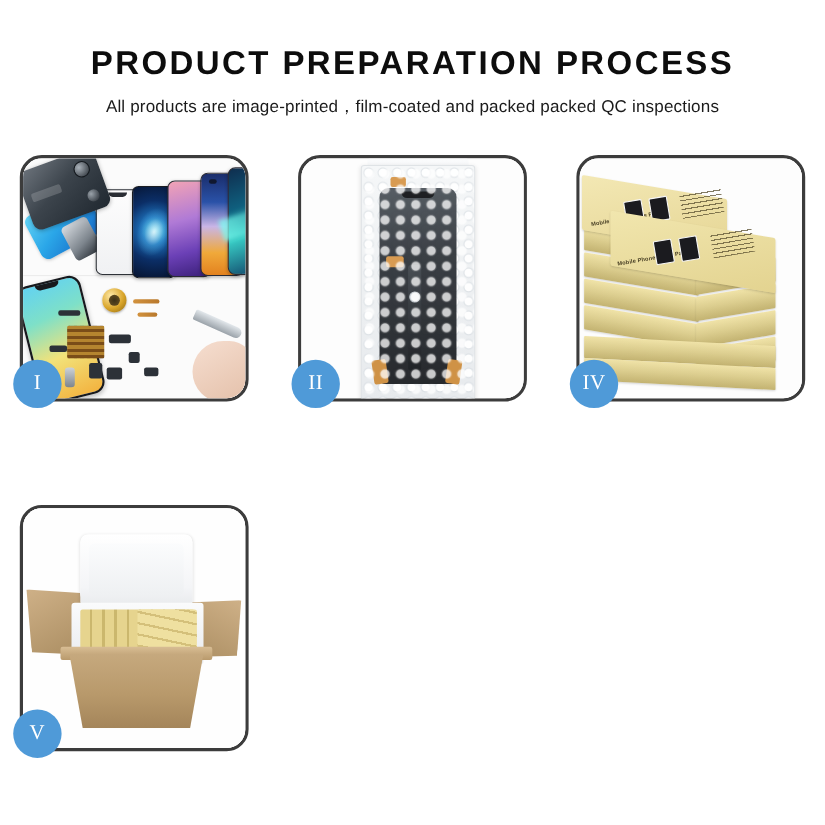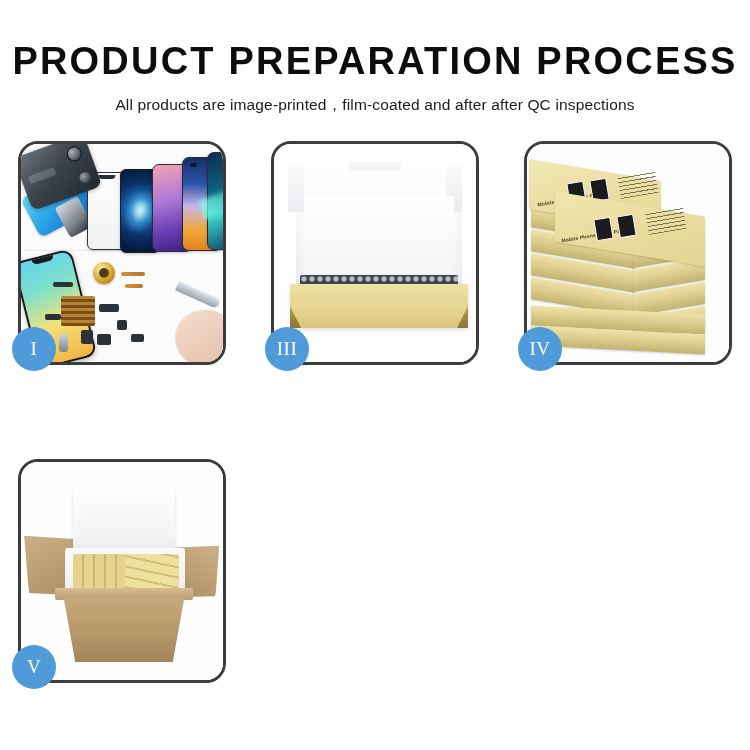--- a/index.html
+++ b/index.html
@@ -8,21 +8,21 @@
     background: #ffffff;
     font-family: "Liberation Sans", sans-serif;
     overflow: hidden;
   }
   .page { position: relative; width: 750px; height: 750px; background: #fff; }
 
   
   .header { position: absolute; left: 0; top: 0; width: 750px; text-align: center; }
   .title {
     margin-top: 42px;
-    font-size: 38px;
+    font-size: 30px;
     font-weight: 700;
     letter-spacing: 2.2px;
     color: #0d0d0d;
     line-height: 1.05;
     font-family: "Liberation Sans", sans-serif;
     white-space: nowrap;
   }
   .subtitle {
     margin-top: 13px;
     font-size: 15.5px;
@@ -314,21 +314,21 @@
   .b6tapeA { position:absolute; left: 41px; top: 94px; width: 14px; height: 18px; background:#b39668; border-radius:1px; transform: skewY(26deg); }
   .b6tapeB { position:absolute; left: 41px; top: 140px; width: 14px; height: 18px; background:#b39668; border-radius:1px; transform: skewY(26deg); }
 </style>
 </head>
 <body>
 
 <div class="page">
 
   <div class="header">
     <div class="title">PRODUCT PREPARATION PROCESS</div>
-    <div class="subtitle">All products are image-printed，film-coated and after after QC inspections</div>
+    <div class="subtitle">All products are image-printed，film-coated and packed packed QC inspections</div>
   </div>
 
   <div class="grid">
 
     <div class="card">
       <div class="card-inner">
         <div class="p1">
           <div class="shelf"></div>
           <div class="ph ph1"></div>
           <div class="ph1b"></div>
@@ -365,38 +365,40 @@
           <div class="sc" style="left:24px; top:170px; width:16px; height:6px;"></div>
           <div class="sc" style="left:96px; top:176px; width:10px; height:10px;"></div>
           <div class="sc" style="left:110px; top:190px; width:13px; height:8px;"></div>
           <div class="tweez"></div>
           <div class="hand"></div>
         </div>
       </div>
       <div class="badge">I</div>
     </div>
 
-
     <div class="card">
       <div class="card-inner">
-        <div class="p3">
-          <div class="lid3"></div>
-          <div class="lid3tab"></div>
-          <div class="lid3flapL"></div>
-          <div class="lid3flapR"></div>
-          <div class="foam3"></div>
-          <div class="wrap3"></div>
-          <div class="tray3">
-            <div class="edgeL"></div>
-            <div class="edgeR"></div>
+        <div class="p2">
+          <div class="bagtop"></div>
+          <div class="bag">
+            <div class="part2">
+              <div class="flexstrip"></div>
+              <div class="conn"></div>
+            </div>
+            <div class="tapeA"></div>
+            <div class="tapeB"></div>
+            <div class="tapeC"></div>
+            <div class="tapeD"></div>
+            <div class="bubbleoverlay"></div>
           </div>
         </div>
       </div>
-      <div class="badge">III</div>
+      <div class="badge">II</div>
     </div>
+
 
     <div class="card">
       <div class="card-inner">
         <div class="p4">
           <div class="stack">
 
             <div class="bx" style="left:4px; top:48px; width:104px; height:22px; transform:skewY(9.5deg); border-radius:1px;">
                 <div class="side"></div>
               </div>
             <div class="bx" style="left:4px; top:72px; width:104px; height:22px; transform:skewY(9.5deg); border-radius:1px;">

